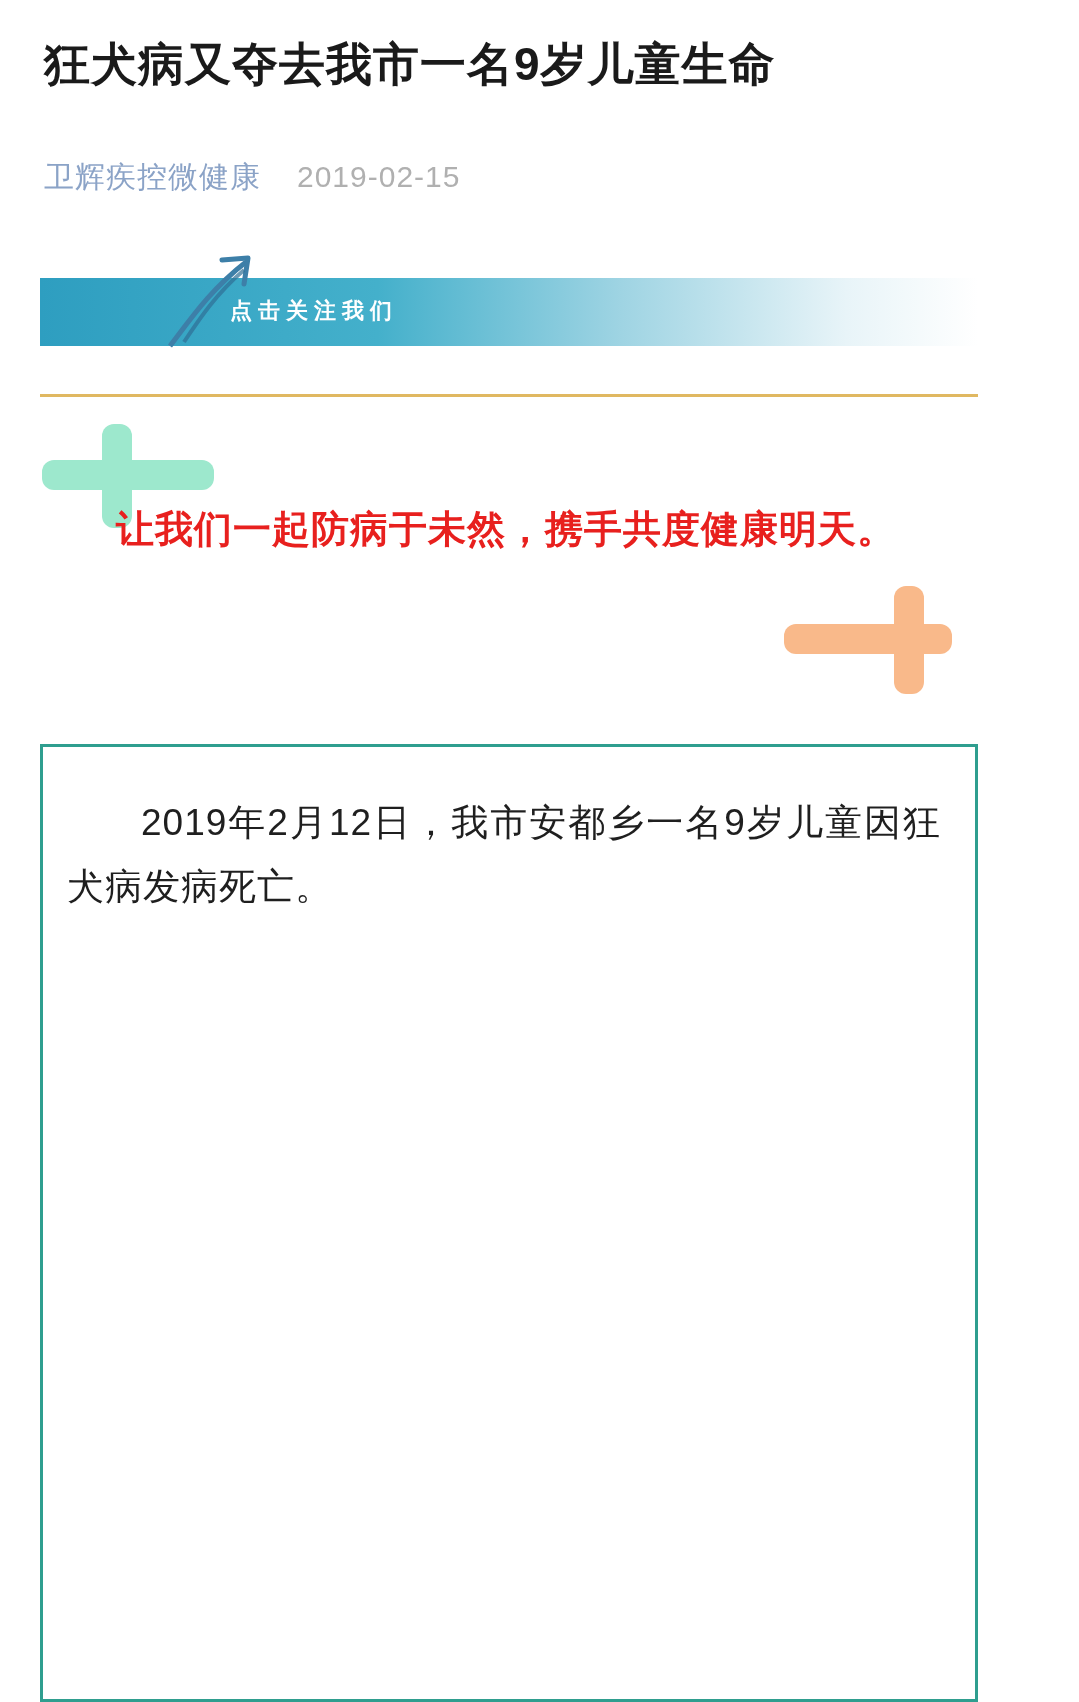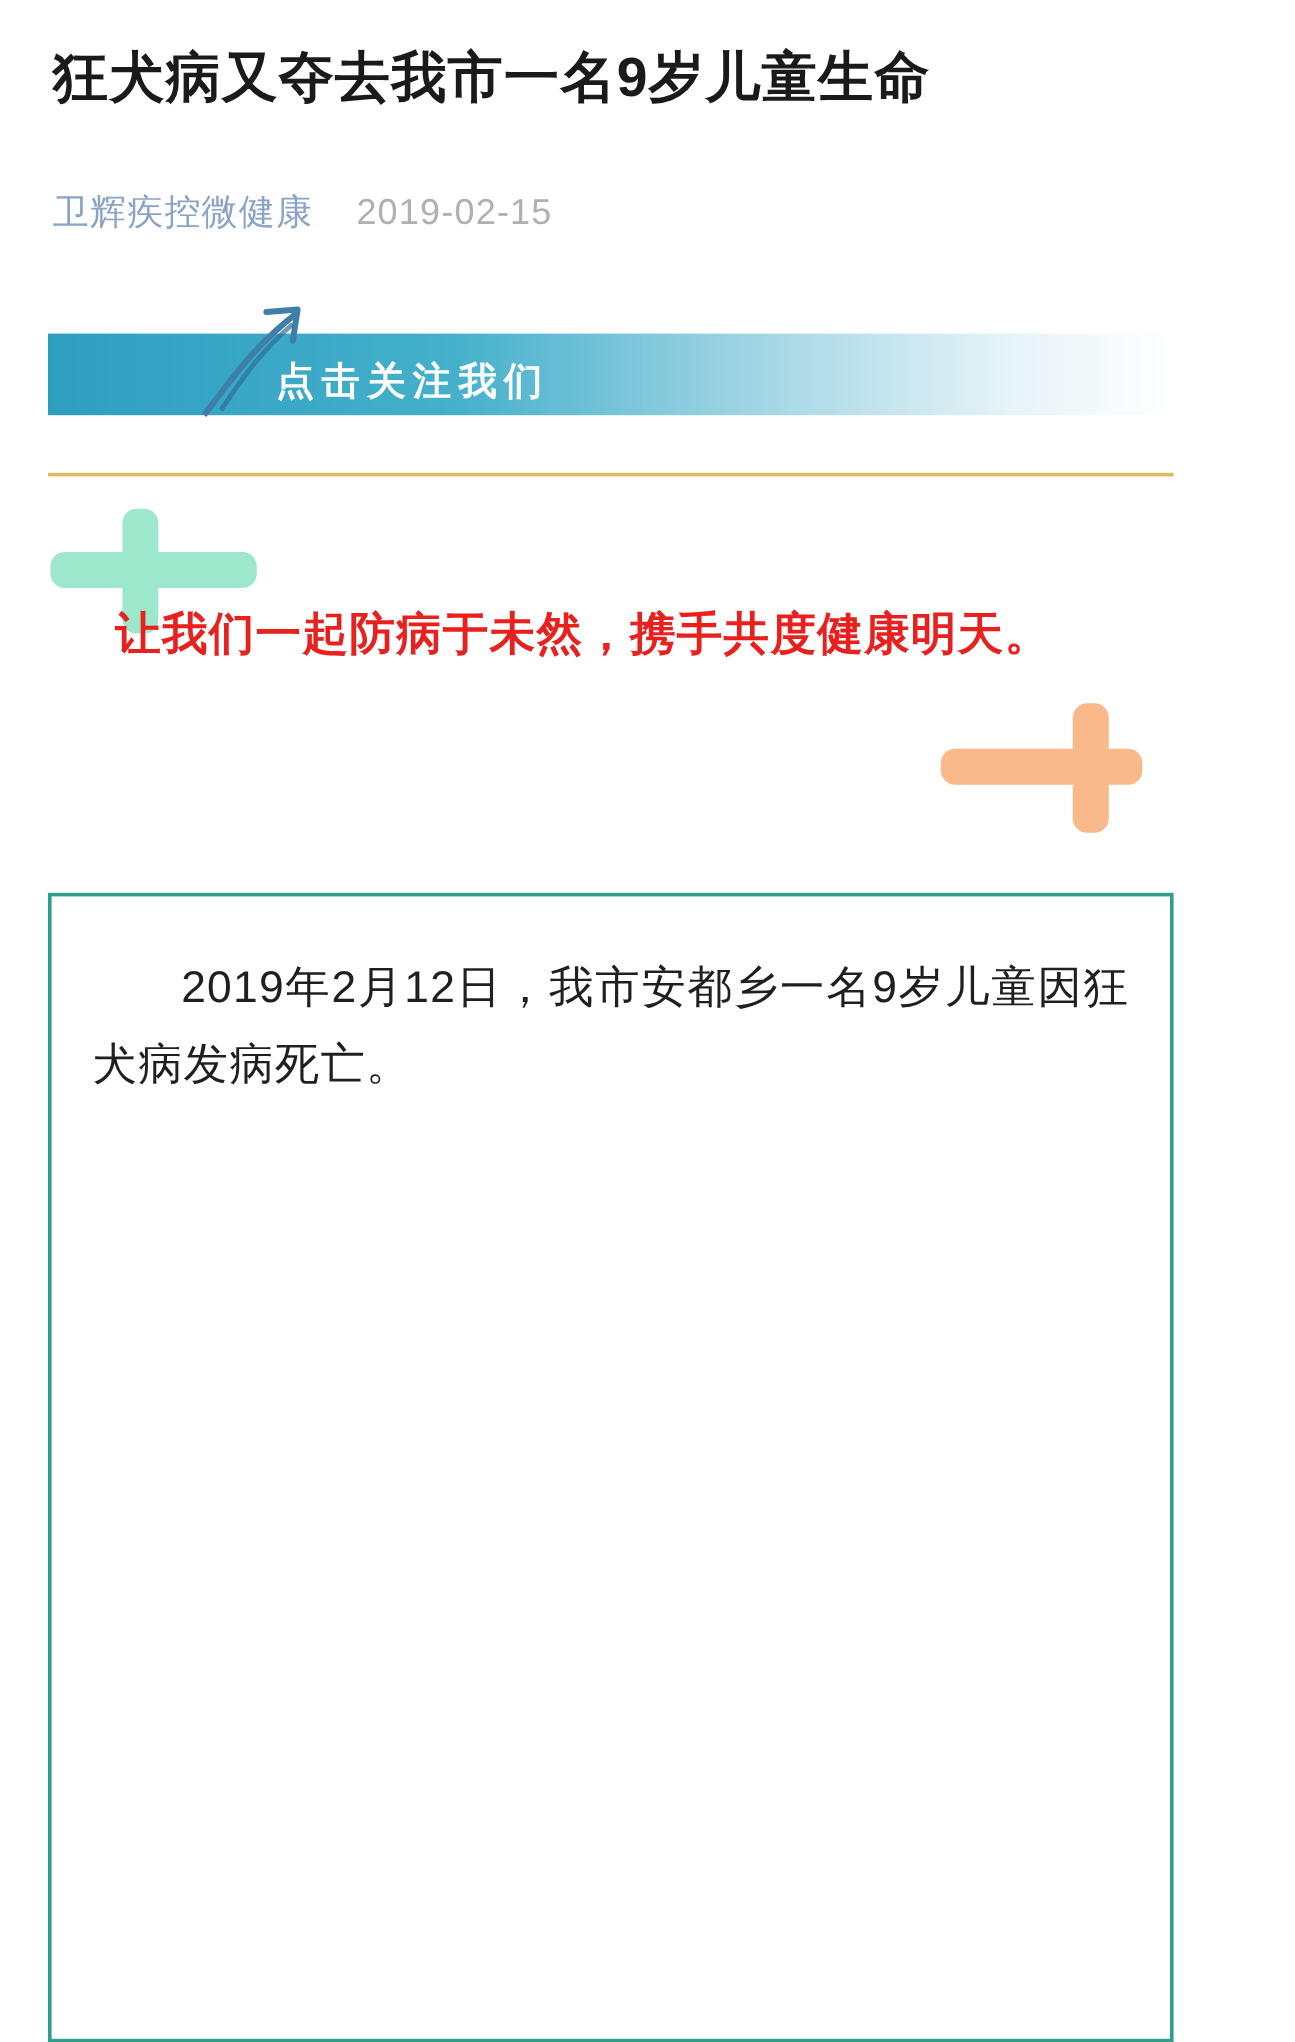--- a/index.html
+++ b/index.html
@@ -59,21 +59,21 @@
     left: 40px;
     top: 278px;
     width: 938px;
     height: 68px;
     background: linear-gradient(90deg, #2e9ec0 0%, #44b0cb 36%, #9fd4e3 62%, #e8f4f8 86%, #ffffff 100%);
   }
   .banner-text {
     position: absolute;
     left: 230px;
     top: 296px;
-    font-size: 32px;
+    font-size: 22px;
     font-weight: bold;
     color: #ffffff;
     letter-spacing: 6px;
   }
   .banner-arrow {
     position: absolute;
     left: 160px;
     top: 250px;
     width: 110px;
     height: 100px;
@@ -115,21 +115,21 @@
   }
   .plus-orange .bar-h {
     left: 0; top: 38px; width: 168px; height: 30px; background: #f9b98a;
   }
   .plus-orange .bar-v {
     left: 110px; top: 0; width: 30px; height: 108px; background: #f9b98a;
   }
 
   .slogan {
     position: absolute;
-    left: 96px;
+    left: 116px;
     top: 500px;
     width: 800px;
     font-size: 38px;
     font-weight: bold;
     color: #e8201e;
     line-height: 58px;
     letter-spacing: 1px;
   }
 
   
@@ -138,21 +138,21 @@
     left: 40px;
     top: 744px;
     width: 938px;
     height: 958px;
     border: 3px solid #2f9e8f;
     box-sizing: border-box;
     background: #ffffff;
     overflow: hidden;
   }
   .body-inner {
-    padding: 44px 34px 0 34px;
+    padding: 44px 34px 0 24px;
   }
   .body-para {
     font-size: 37px;
     line-height: 64px;
     color: #1f1f1f;
     text-indent: 74px;
     letter-spacing: 1px;
     margin: 0 0 6px 0;
     text-align: justify;
   }

